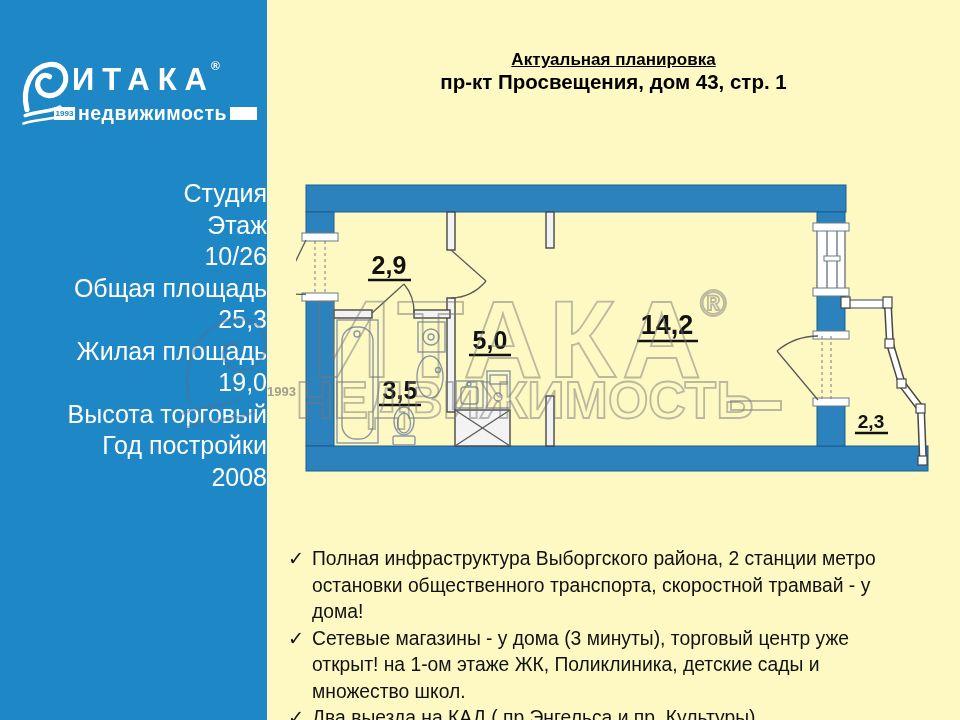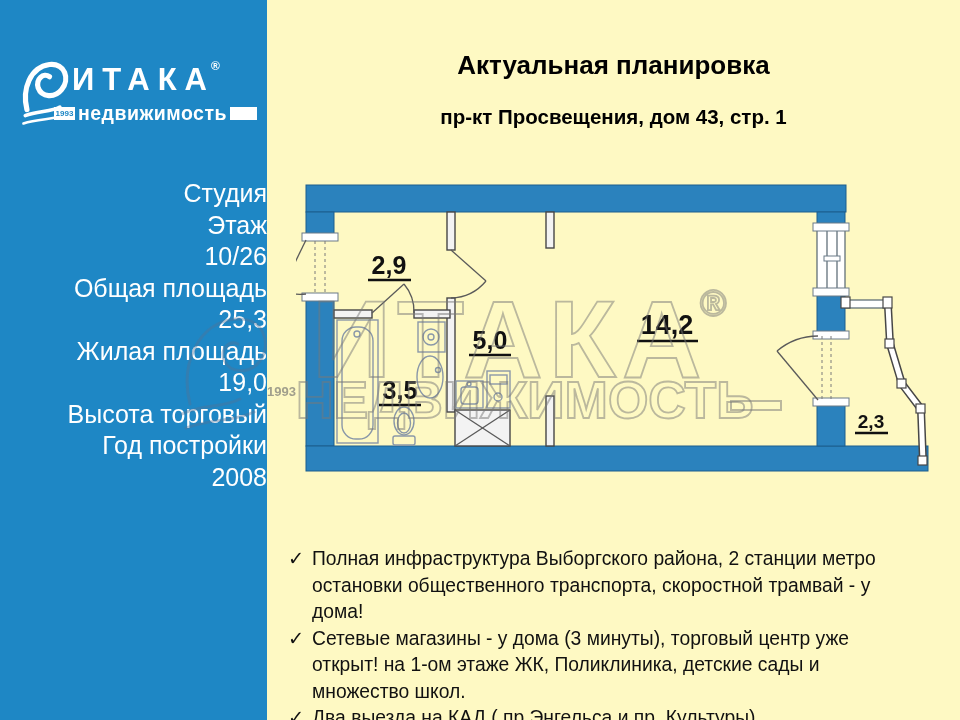--- a/index.html
+++ b/index.html
@@ -22,22 +22,22 @@
   .logo-subrow{position:absolute;left:38px;top:50px;display:flex;align-items:center;gap:3px}
   .logo-yearbox{width:21px;height:13px;background:#fff;color:var(--c-sidebar);
     font-size:8px;font-weight:700;display:flex;align-items:center;justify-content:center}
   .logo-sub{color:#fff;font-weight:700;font-size:19.5px;letter-spacing:.5px;line-height:1;white-space:nowrap}
   .logo-block{width:27px;height:13px;background:#fff}
   .info{position:absolute;left:0;top:178px;width:267px;text-align:right;color:#fff;
     font-size:25px;line-height:31.5px;font-weight:400}
 
   
   .header{position:absolute;left:267px;top:50px;width:693px;text-align:center;color:#000}
-  .header .title{font-size:26px;font-weight:700;}
-  .header .subtitle{margin-top:24px;font-size:20.5px;font-weight:700}
+  .header .title{font-size:17px;font-weight:700;text-decoration:underline}
+  .header .subtitle{font-size:20.5px;font-weight:700}
 
   
   .plan{position:absolute;left:296px;top:178px;width:642px;height:300px}
   .wall{fill:var(--c-wall);stroke:var(--c-wall-edge);stroke-width:1}
   .thinwall{fill:#f3f3f3;stroke:#474747;stroke-width:1.4}
   .tab{fill:#fff;stroke:#6a7a88;stroke-width:1}
   .winframe{fill:#fff;stroke:#54646f;stroke-width:1.2}
   .winline{stroke:#54646f;stroke-width:1.2}
   .dash{stroke:#7b7b7b;stroke-width:1;stroke-dasharray:3 3;fill:none}
   .door{fill:none;stroke:#5a5a5a;stroke-width:1.3}

